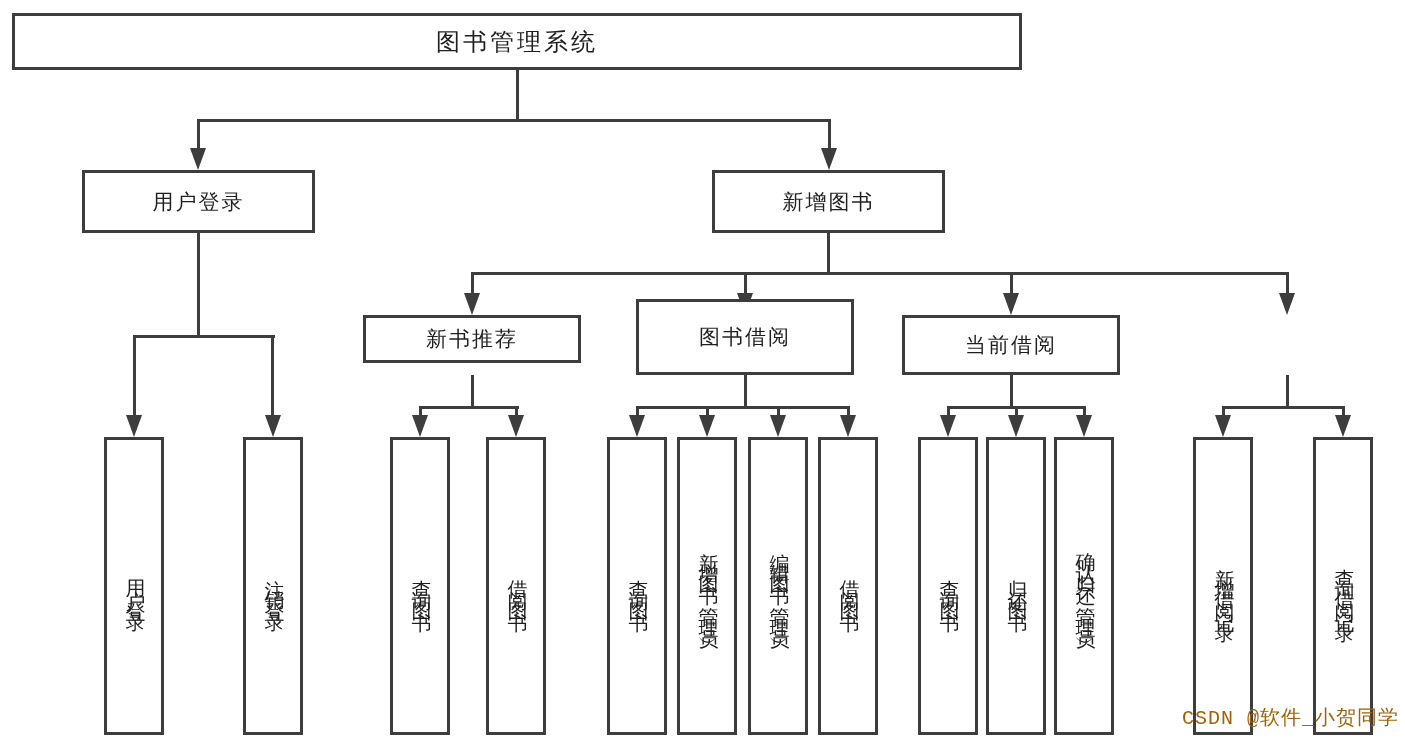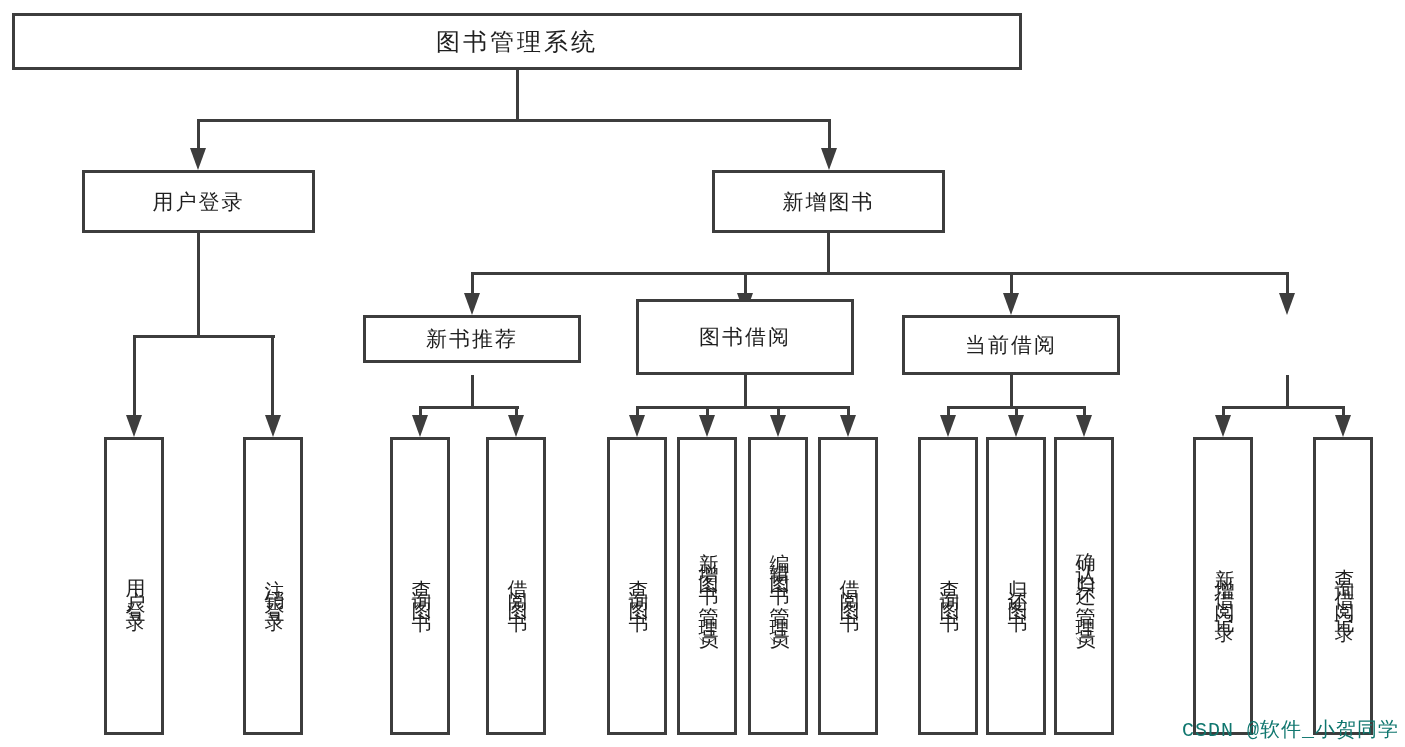--- a/index.html
+++ b/index.html
@@ -20,22 +20,22 @@
     font-size:20px;letter-spacing:11px;line-height:1;color:#1f1f1f;
   }
   .lv{position:absolute;width:3px;background:#3d3d3d;}
   .lh{position:absolute;height:3px;background:#3d3d3d;}
   .arr{
     position:absolute;width:0;height:0;
     border-left:8px solid transparent;border-right:8px solid transparent;
     border-top:22px solid #3d3d3d;
   }
   .watermark{
-    position:absolute;right:6px;bottom:4px;z-index:5;
-    font-size:20px;color:#0f766e;letter-spacing:1px;white-space:nowrap;
+    position:absolute;right:6px;bottom:16px;z-index:5;
+    font-size:20px;color:#a16207;letter-spacing:1px;white-space:nowrap;
   }
 </style>
 </head>
 <body>
 
 <div id="canvas">
 
   <div class="node h root" style="left:12px;top:13px;width:1010px;height:57px">
     <span>图书管理系统</span>
   </div>

